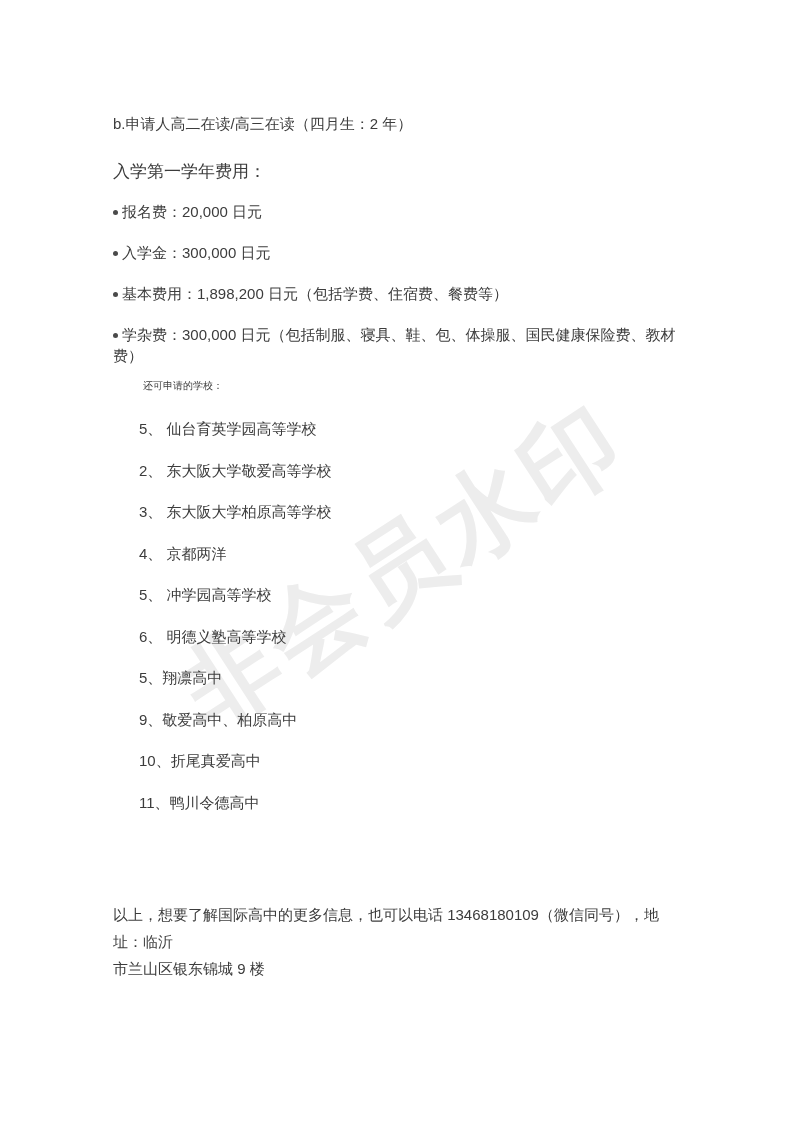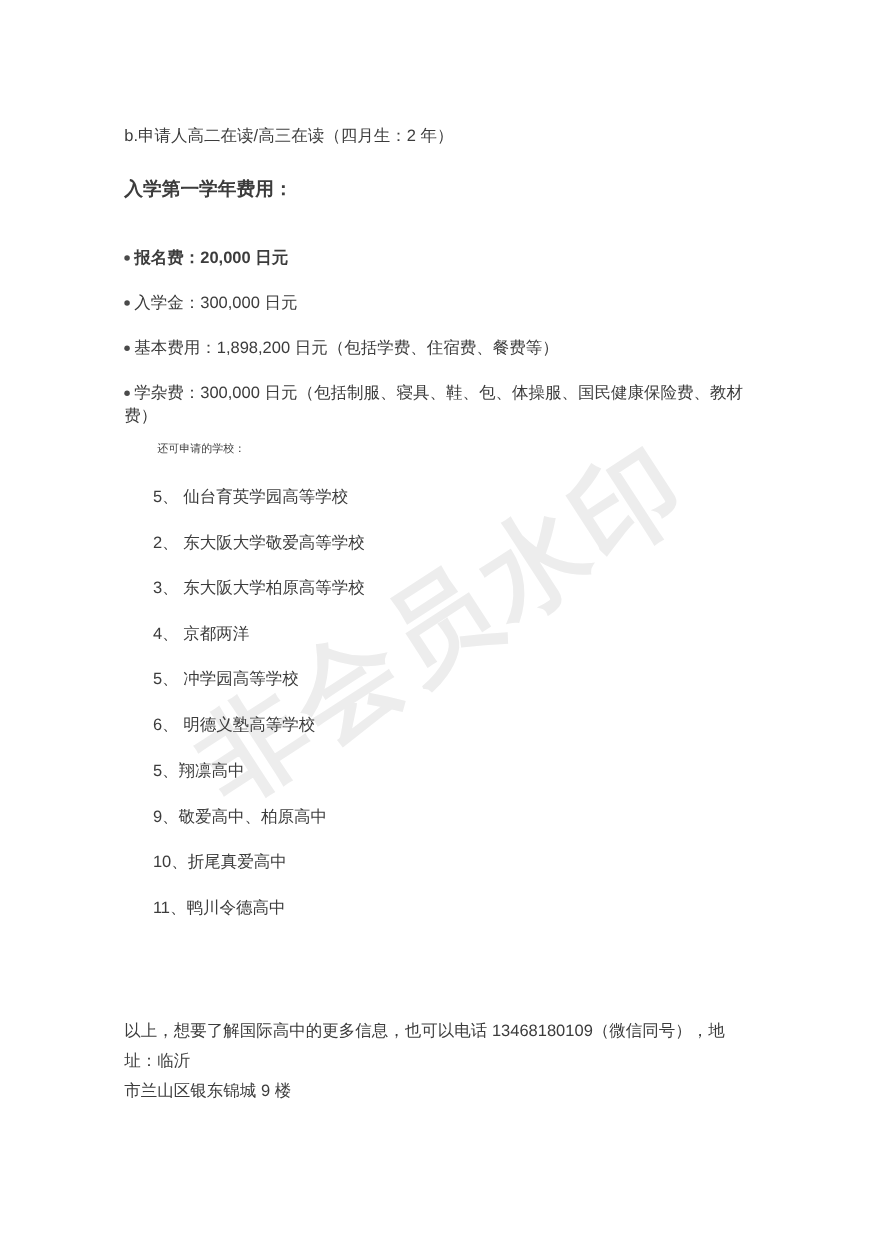--- a/index.html
+++ b/index.html
@@ -39,30 +39,29 @@
   }
   .intro-line {
     margin: 102px 0 0 0;
     font-size: 15px;
     line-height: 21px;
   }
   .section-title {
     margin: 26px 0 0 0;
     font-size: 17px;
     line-height: 23px;
-    font-weight: bold;
+    font-weight: normal;
   }
   .fee-item {
     margin: 20px 0 0 0;
     font-size: 15px;
     line-height: 21px;
   }
   .fee-item.first {
-    margin-top: 41px;
-    font-weight: bold;
+    margin-top: 18px;
   }
   .bullet {
     display: inline-block;
     width: 5px;
     height: 5px;
     border-radius: 50%;
     background: #4a4a4a;
     margin-right: 4px;
     transform: translateY(-2px);
   }

